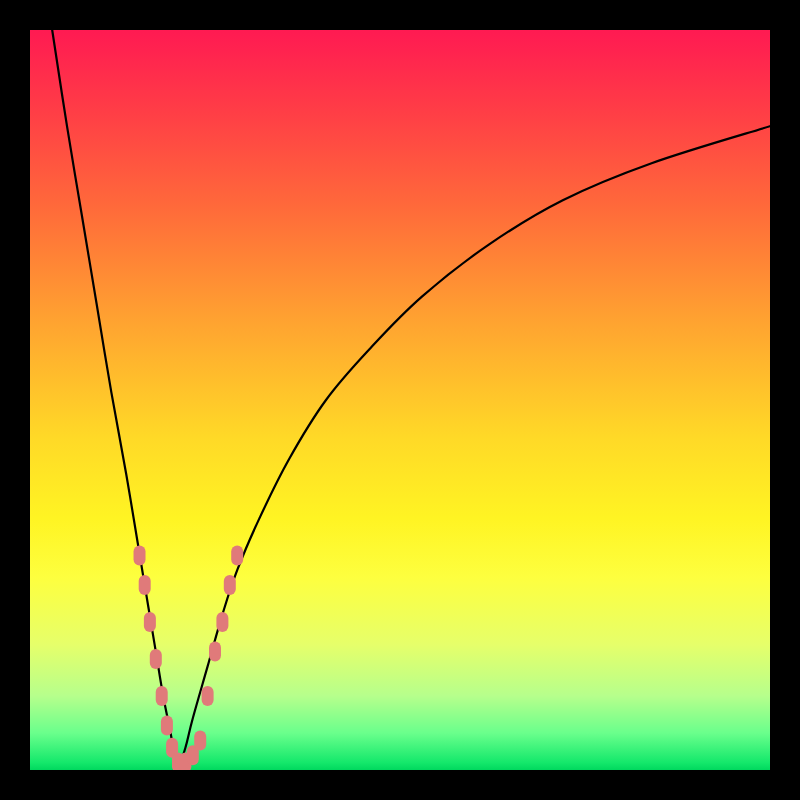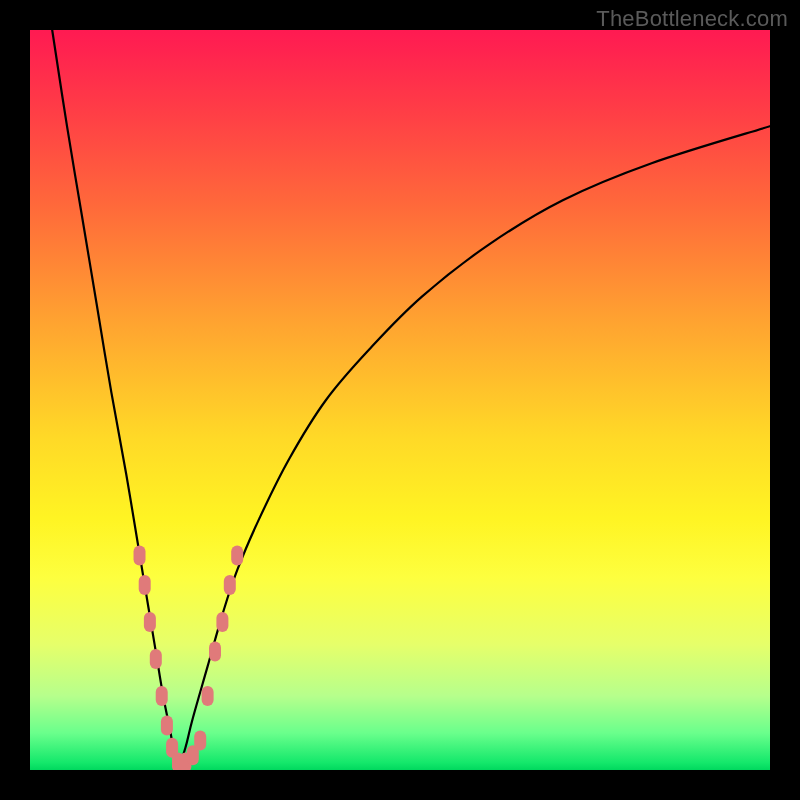--- a/index.html
+++ b/index.html
@@ -65,21 +65,20 @@
   }
   .marker {
     fill: #e07a7a;
     stroke: none;
   }
 </style>
 </head>
 <body>
 
 <div class="frame">
-  <div class="watermark">TheBottleneck.com</div>
 
   <div class="plot-area">
     <div class="gradient-bg"></div>
 
     <svg class="curves" viewBox="0 0 740 740" preserveAspectRatio="none">
       <path id="left-curve" class="curve-path" d="M 22.20 0.00 C 24.86 17.32, 31.67 62.90, 37.00 96.20 C 42.33 129.50, 46.47 153.03, 51.80 185.00 C 57.13 216.97, 61.27 241.83, 66.60 273.80 C 71.93 305.77, 76.07 331.96, 81.40 362.60 C 86.73 393.24, 90.87 413.36, 96.20 444.00 C 101.53 474.64, 107.00 508.82, 111.00 532.80 C 115.00 556.78, 115.74 561.22, 118.40 577.20 C 121.06 593.18, 123.14 605.62, 125.80 621.60 C 128.46 637.58, 130.54 651.35, 133.20 666.00 C 135.86 680.65, 138.60 692.34, 140.60 703.00 C 142.60 713.66, 142.97 718.54, 144.30 725.20 C 145.63 731.86, 147.33 737.34, 148.00 740.00"></path>
       <path id="right-curve" class="curve-path" d="M 148.00 740.00 C 149.33 736.00, 152.74 727.12, 155.40 717.80 C 158.06 708.48, 158.80 702.85, 162.80 688.20 C 166.80 673.55, 172.27 655.05, 177.60 636.40 C 182.93 617.75, 187.07 601.92, 192.40 584.60 C 197.73 567.28, 200.54 557.52, 207.20 540.20 C 213.86 522.88, 220.08 508.38, 229.40 488.40 C 238.72 468.42, 247.01 450.51, 259.00 429.20 C 270.99 407.89, 281.35 389.98, 296.00 370.00 C 310.65 350.02, 323.08 336.85, 340.40 318.20 C 357.72 299.55, 370.89 285.05, 392.20 266.40 C 413.51 247.75, 433.49 231.92, 458.80 214.60 C 484.11 197.28, 503.50 184.85, 532.80 170.20 C 562.10 155.55, 584.30 146.52, 621.60 133.20 C 658.90 119.88, 718.69 102.86, 740.00 96.20"></path>
       <g id="markers">
           <rect x="103.52" y="515.40" width="12" height="20" rx="6" ry="6" class="marker"></rect>
           <rect x="108.70" y="545.00" width="12" height="20" rx="6" ry="6" class="marker"></rect>

